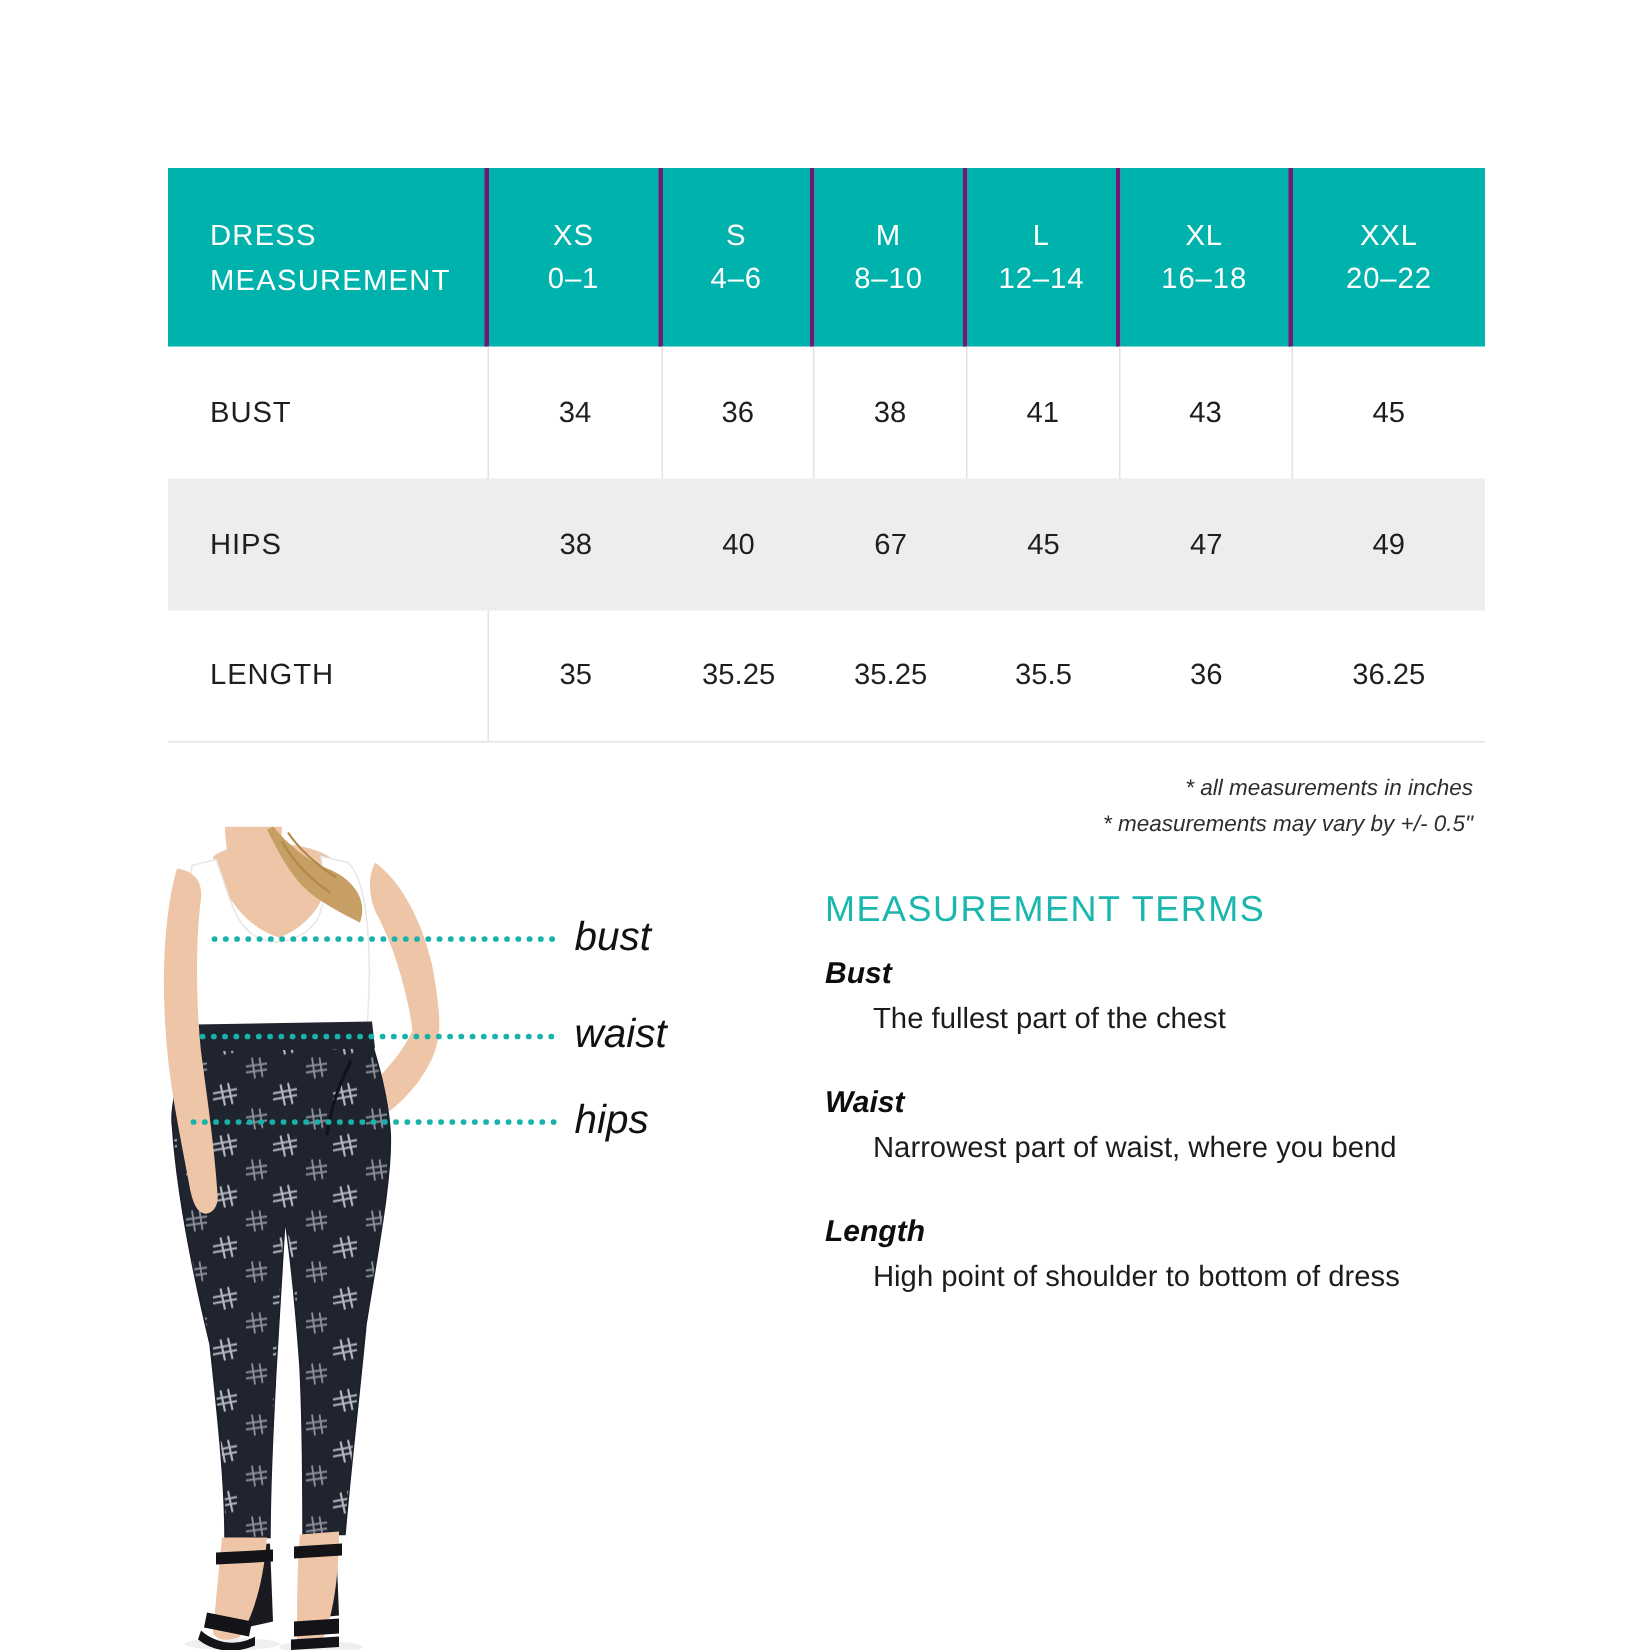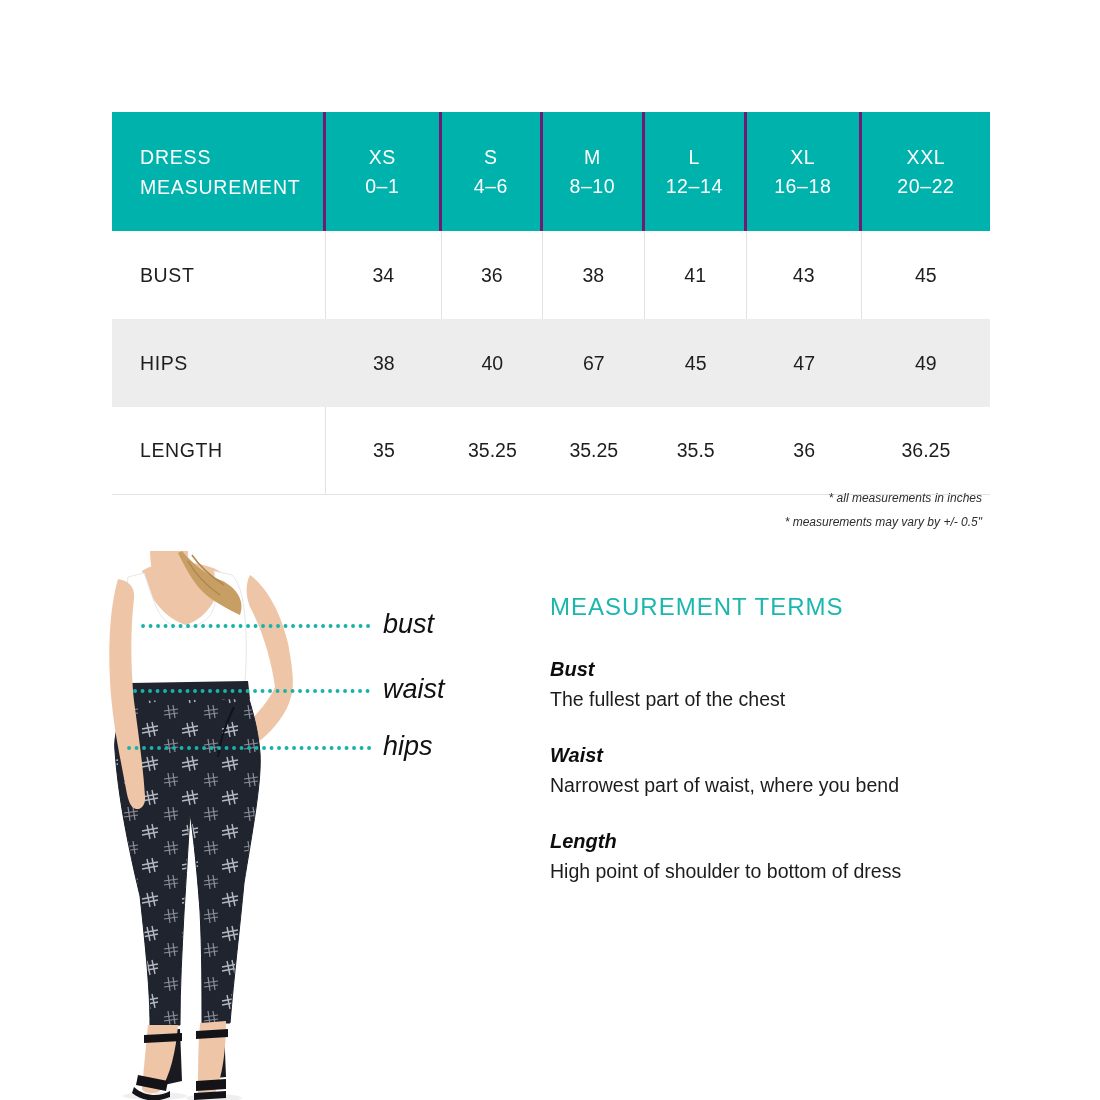--- a/index.html
+++ b/index.html
@@ -24,45 +24,45 @@
   .row-bust .bcell { border-right:1px solid #e2e2e2; }
   .row-bust .bcell:last-child { border-right:none; }
   .row-hips { background:#ededed; }
   .row-length .bcell.lbl { border-right:1px solid #e2e2e2; }
   .row-length { border-bottom:1px solid #e2e2e2; }
 
   .col0{width:225px;} .col1{width:123px;} .col2{width:107px;} .col3{width:108px;}
   .col4{width:108px;} .col5{width:122px;} .col6{width:136px;}
 
   
-  .footnotes { position:absolute; top:486px; right:118px; text-align:right;
-    font-style:italic; font-size:12px; color:#2d2d2d; line-height:24px; }
+  .footnotes { position:absolute; top:514px; right:118px; text-align:right;
+    font-style:italic; font-size:15px; color:#2d2d2d; line-height:24px; }
 
   
   .model { position:absolute; left:100px; top:551px; width:255px; height:549px; }
 
   .dotline { position:absolute; height:8px; overflow:visible; }
   .dotline.bust  { left:140px; top:622px; width:234px; }
   .dotline.waist { left:132px; top:687px; width:242px; }
   .dotline.hips  { left:126px; top:744px; width:248px; }
 
   .fig-label { position:absolute; left:383px; font-style:italic; font-size:27px;
     color:#111111; line-height:30px; }
   .fig-label.bust  { top:609px; }
   .fig-label.waist { top:674px; }
   .fig-label.hips  { top:731px; }
 
   
   .terms { position:absolute; left:550px; top:593px; width:480px; }
   .terms-heading { color:#1bb7af; font-size:24px; font-weight:400;
-    letter-spacing:1px; line-height:28px; margin-bottom:36px; }
+    letter-spacing:1px; line-height:28px; margin-bottom:16px; }
   .term-item { margin-bottom:31px; }
   .term-name { font-weight:bold; font-style:italic; font-size:20px;
     color:#0d0d0d; line-height:24px; margin-bottom:5px; }
-  .term-def { font-size:19.5px; color:#1c1c1c; line-height:26px; }
+  .term-def { font-size:19.5px; color:#1c1c1c; line-height:26px;margin-left:32px; }
 </style>
 </head>
 <body>
 
 <div class="size-table">
   <div class="hrow">
     <div class="hcell lbl col0">
       <span>DRESS</span>
       <span>MEASUREMENT</span>
     </div>

